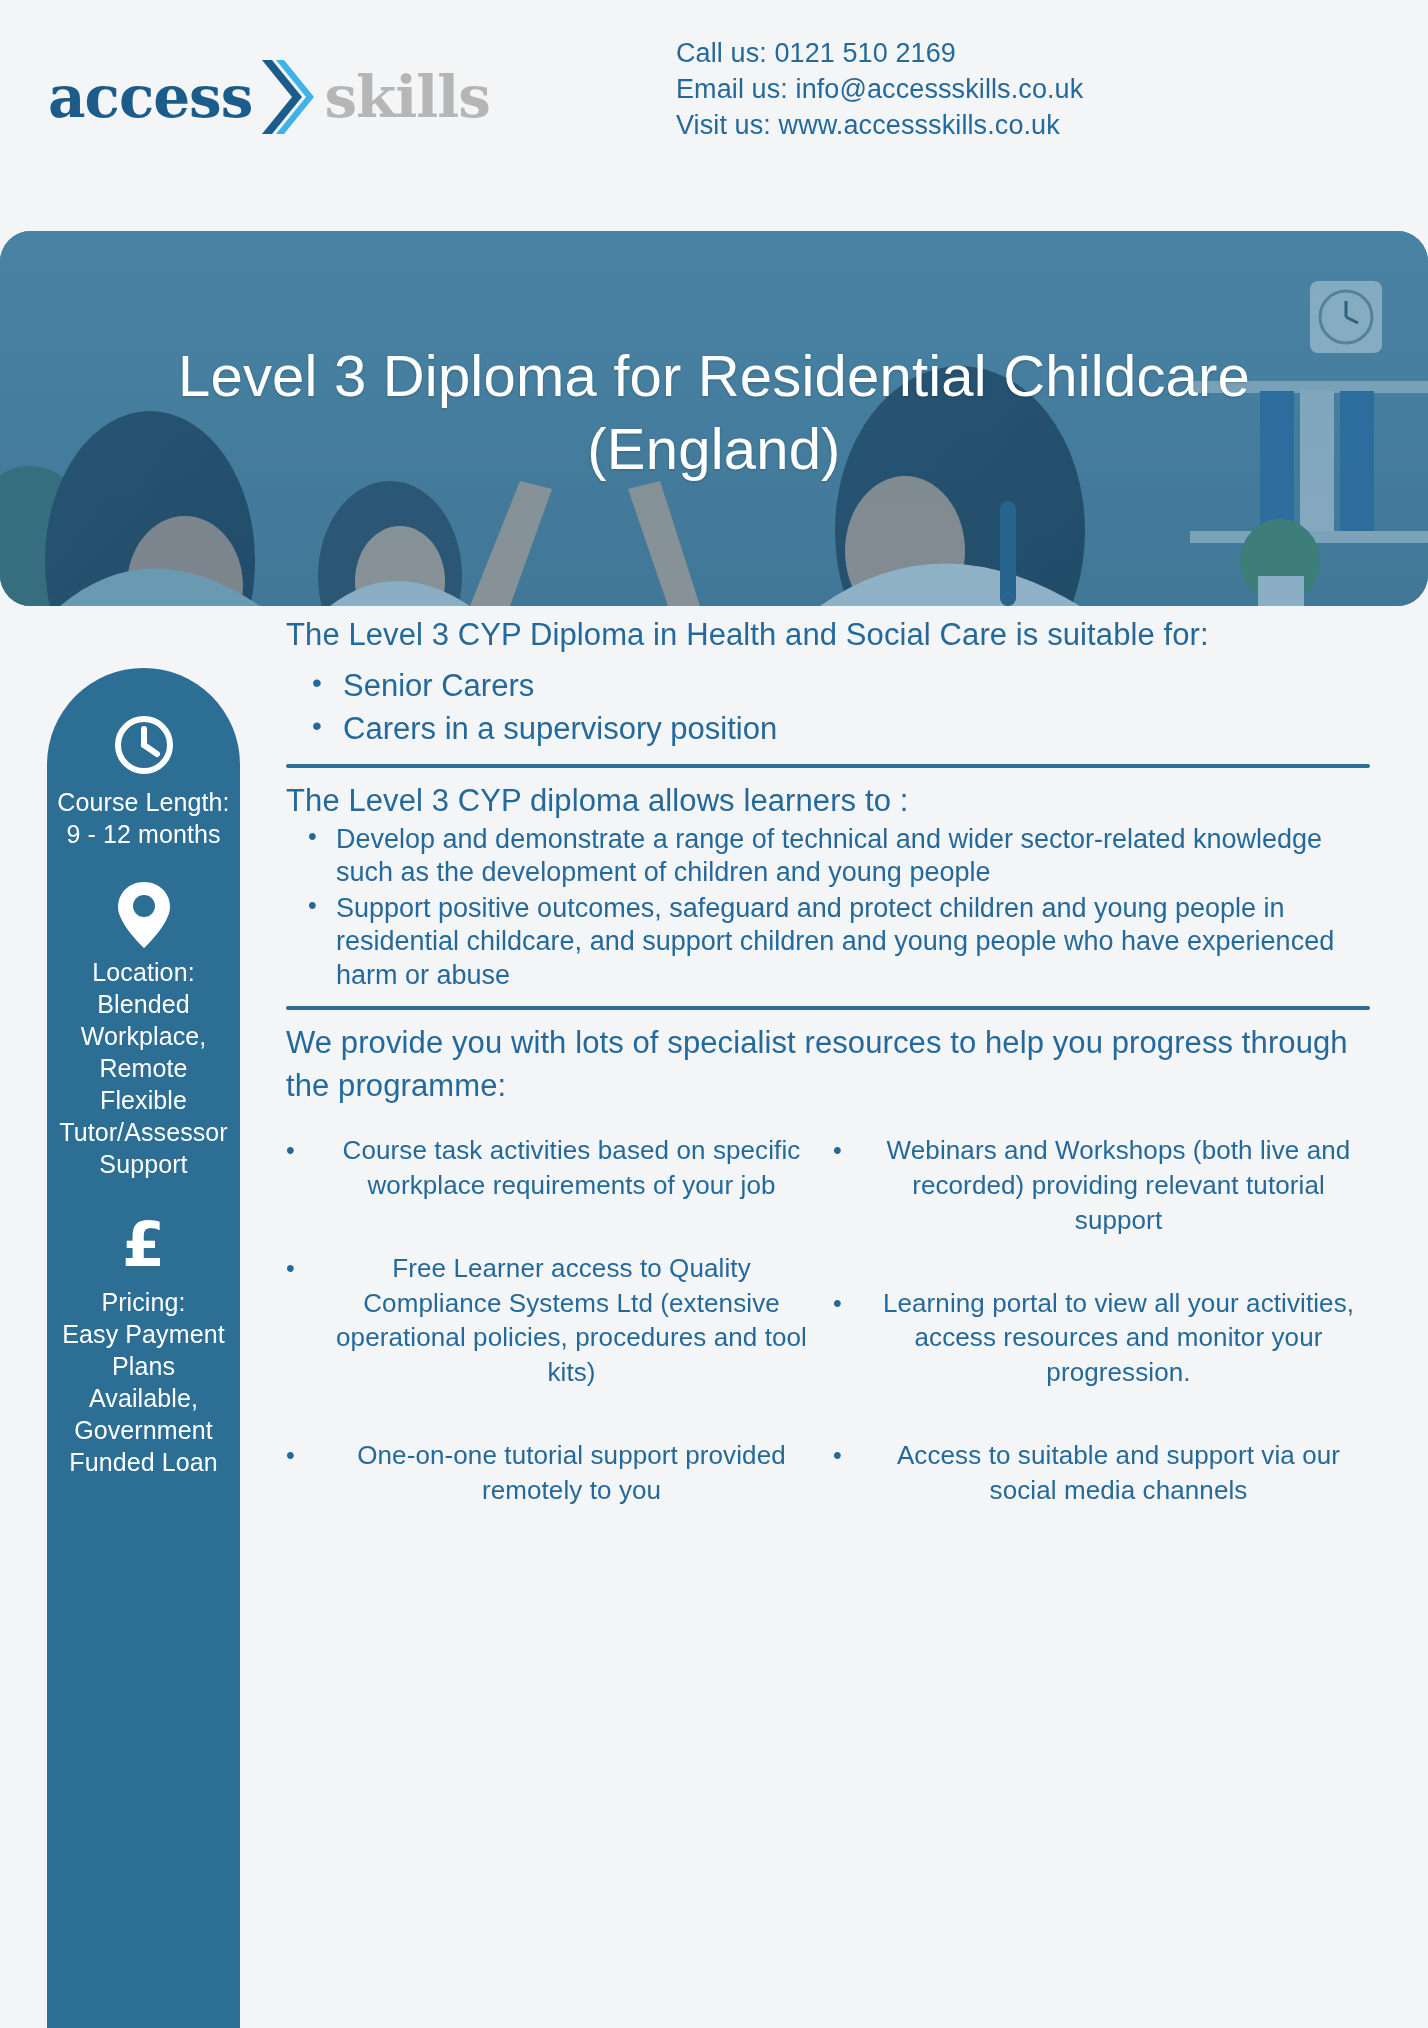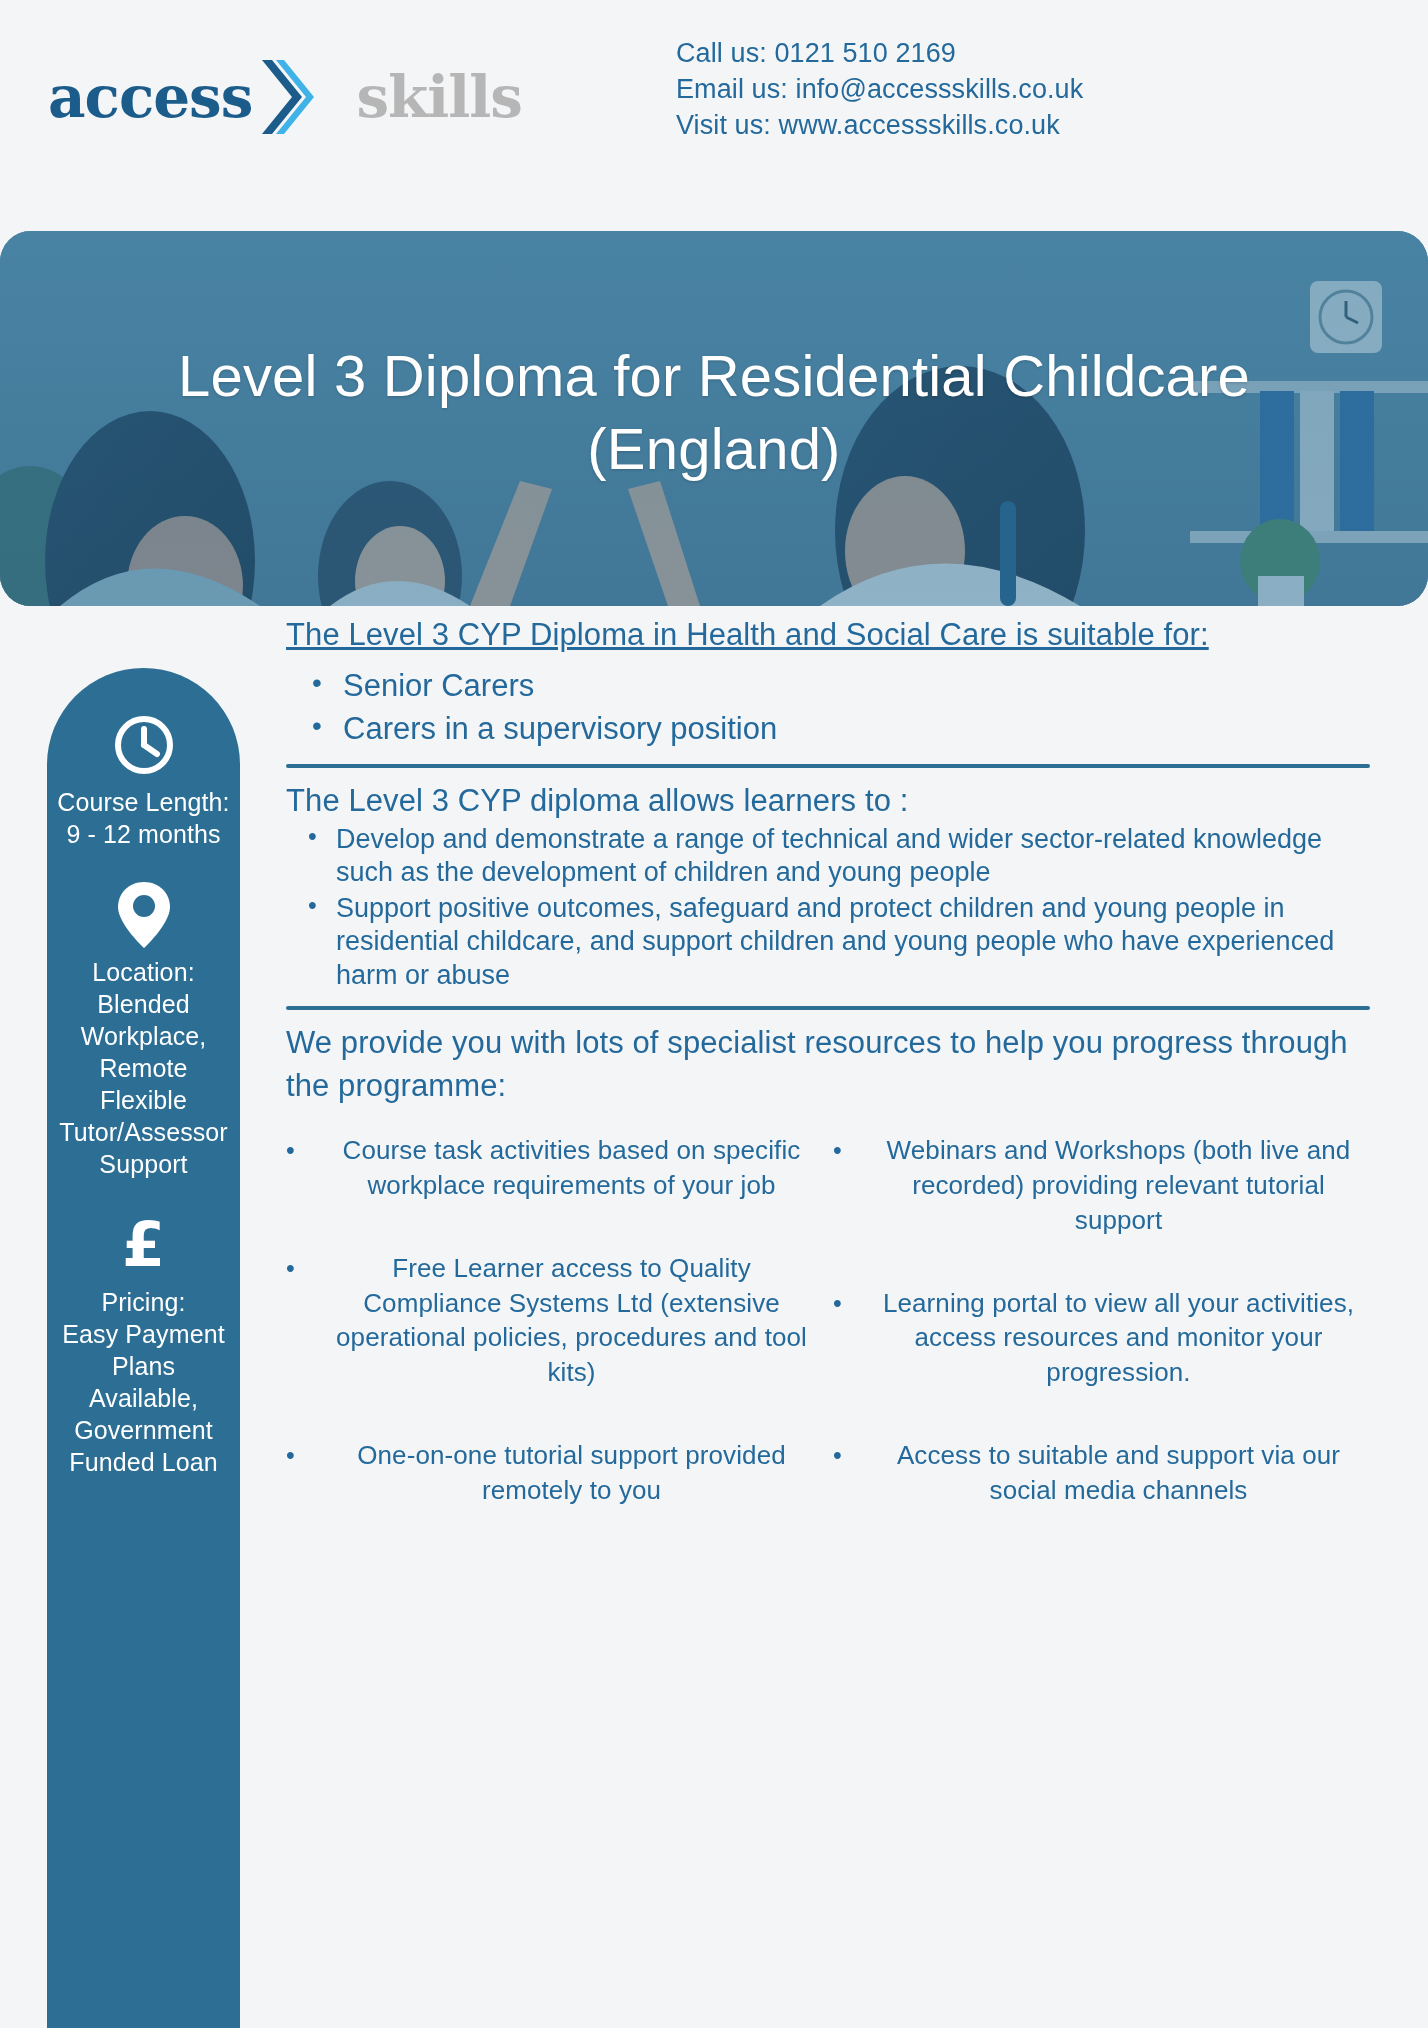--- a/index.html
+++ b/index.html
@@ -49,21 +49,20 @@
   }
   .logo-chevron svg { display: block; }
 
   .logo-skills {
     font-family: "DejaVu Serif", serif;
     font-size: 58px;
     font-weight: 700;
     color: #b6b6b6;
     letter-spacing: -1px;
     line-height: 1;
-    margin-left: 32px;
   }
 
   .contact-block {
     position: absolute;
     left: 676px;
     top: 36px;
     color: #24699b;
     font-size: 27px;
     line-height: 1.33;
     letter-spacing: 0.1px;
@@ -162,21 +161,20 @@
     bottom: 0;
     color: #24699b;
   }
 
   .lead {
     font-size: 31px;
     line-height: 1.37;
     color: #24699b;
     padding-top: 8px;
     letter-spacing: 0.1px;
-    text-decoration: underline;
   }
 
   ul.simple-list {
     list-style: none;
     margin-top: 9px;
   }
   ul.simple-list li {
     font-size: 31px;
     line-height: 1.37;
     position: relative;

